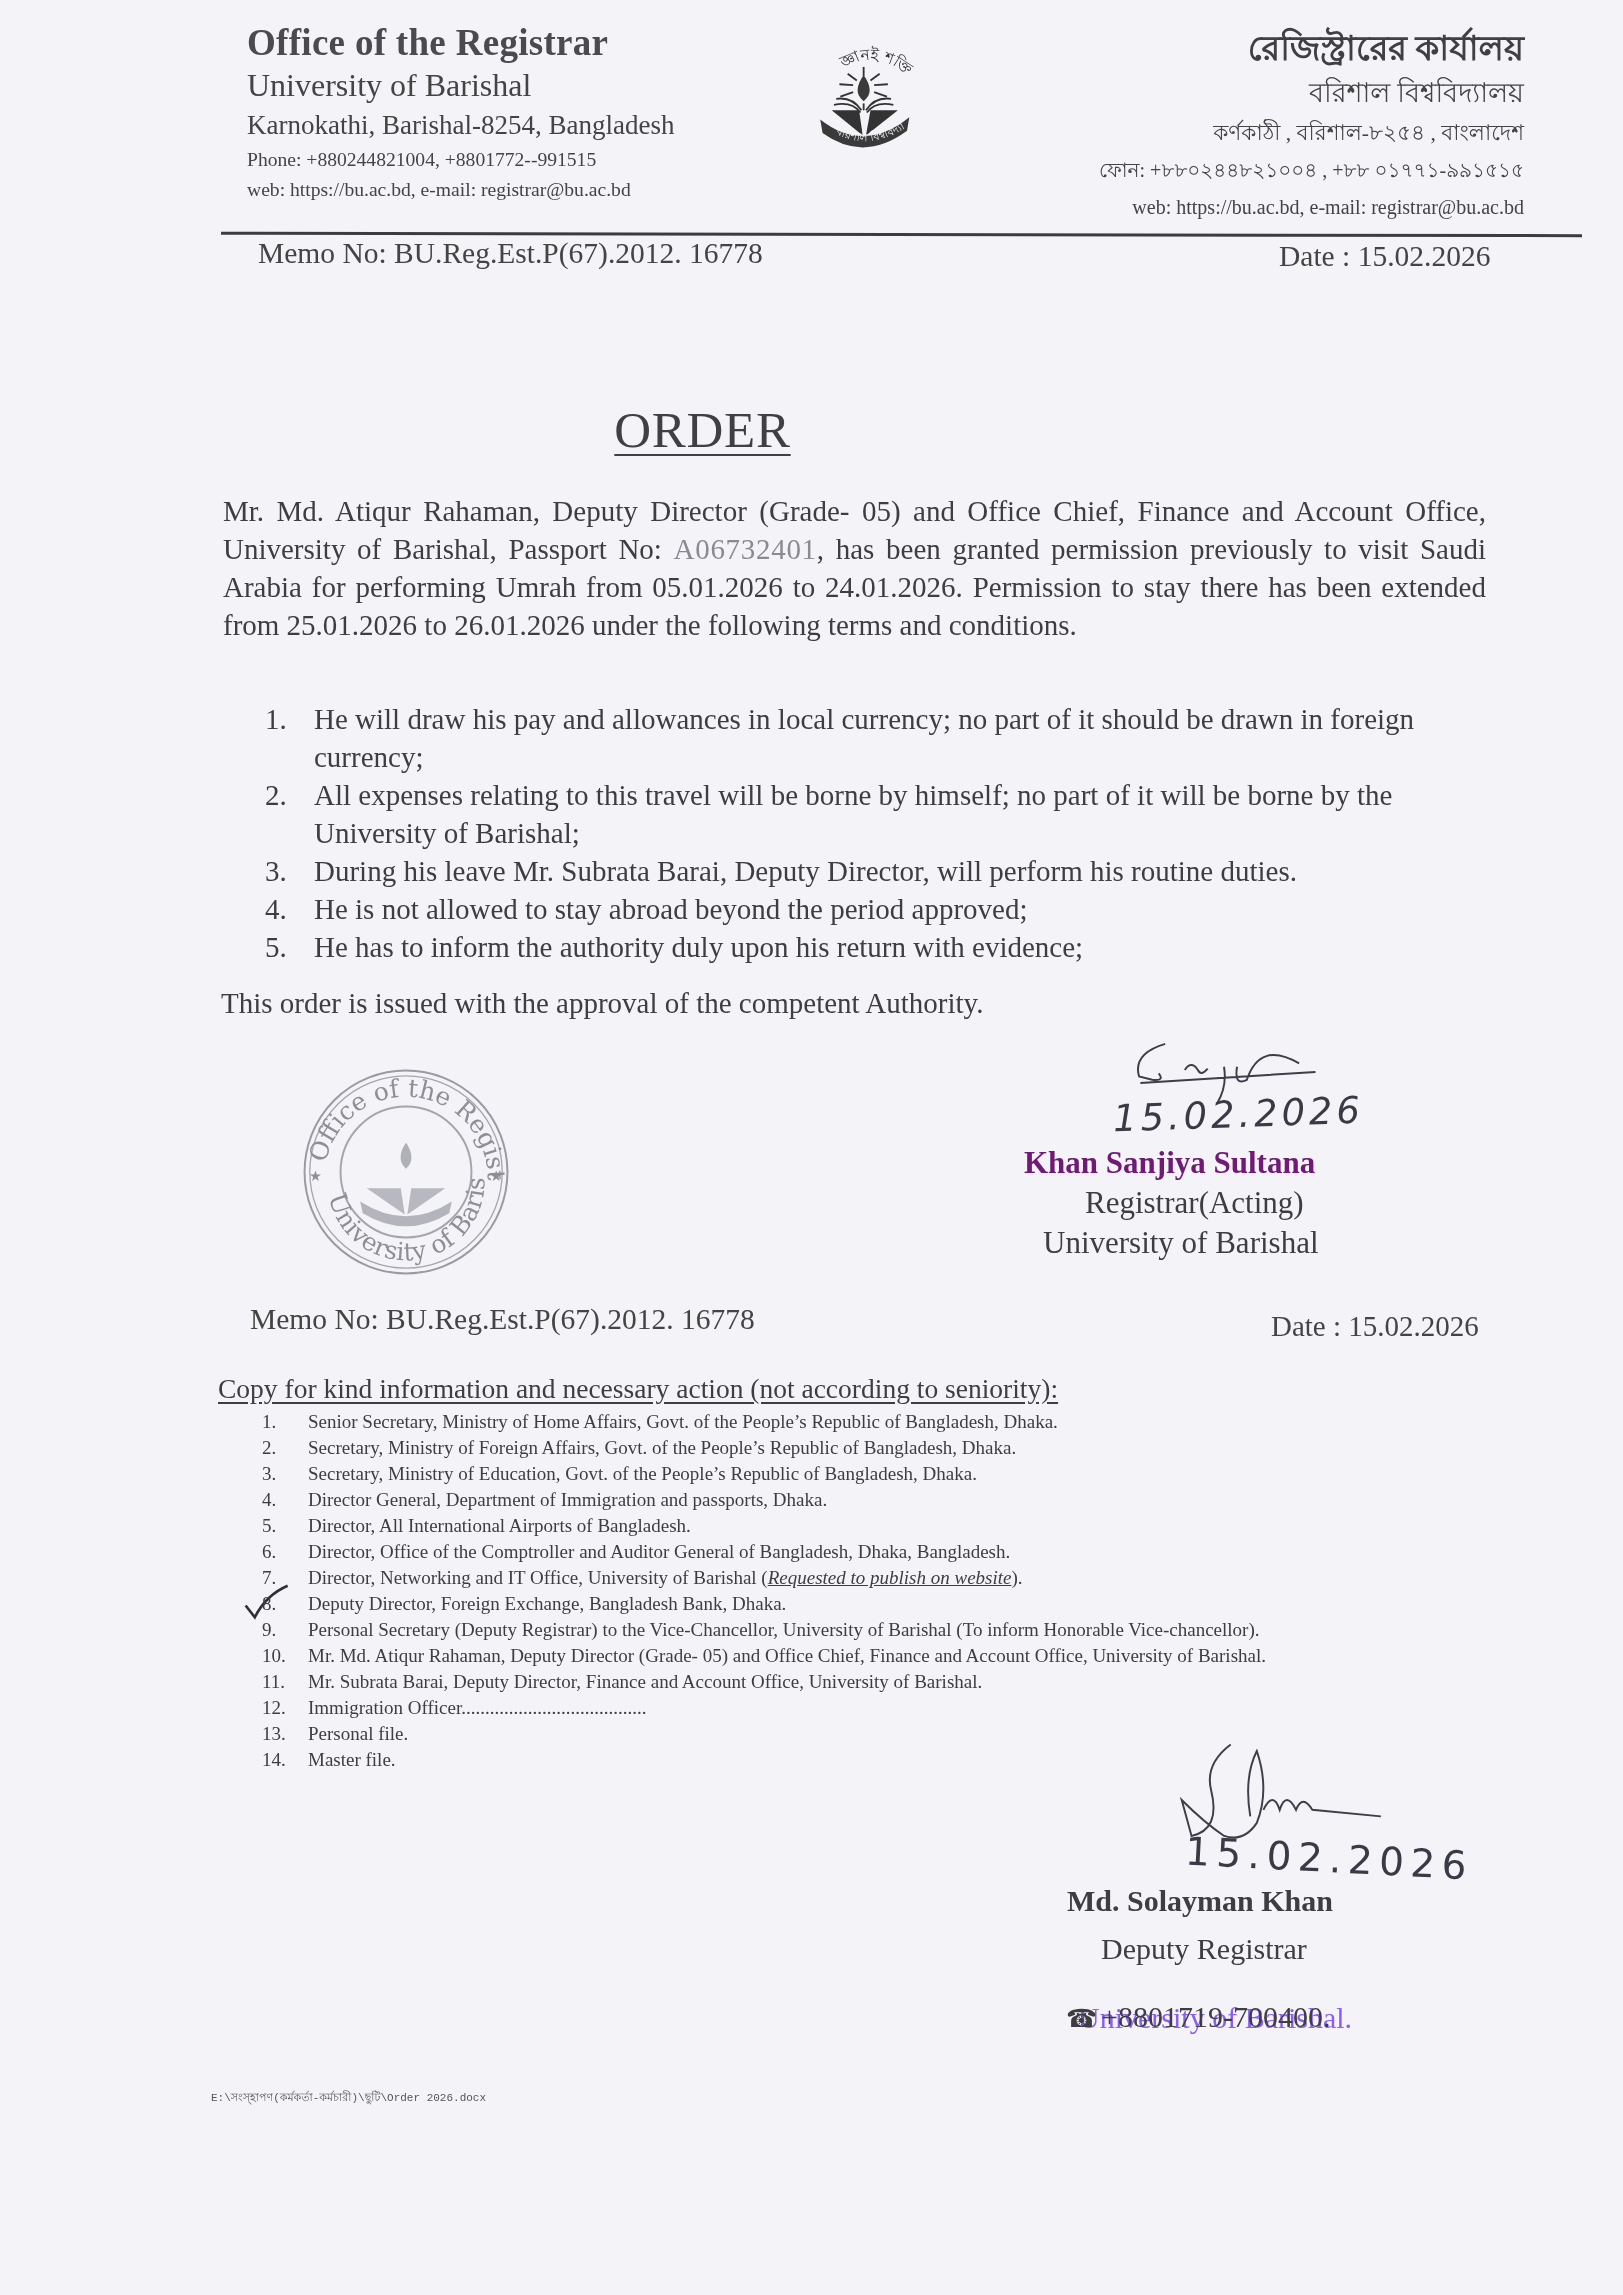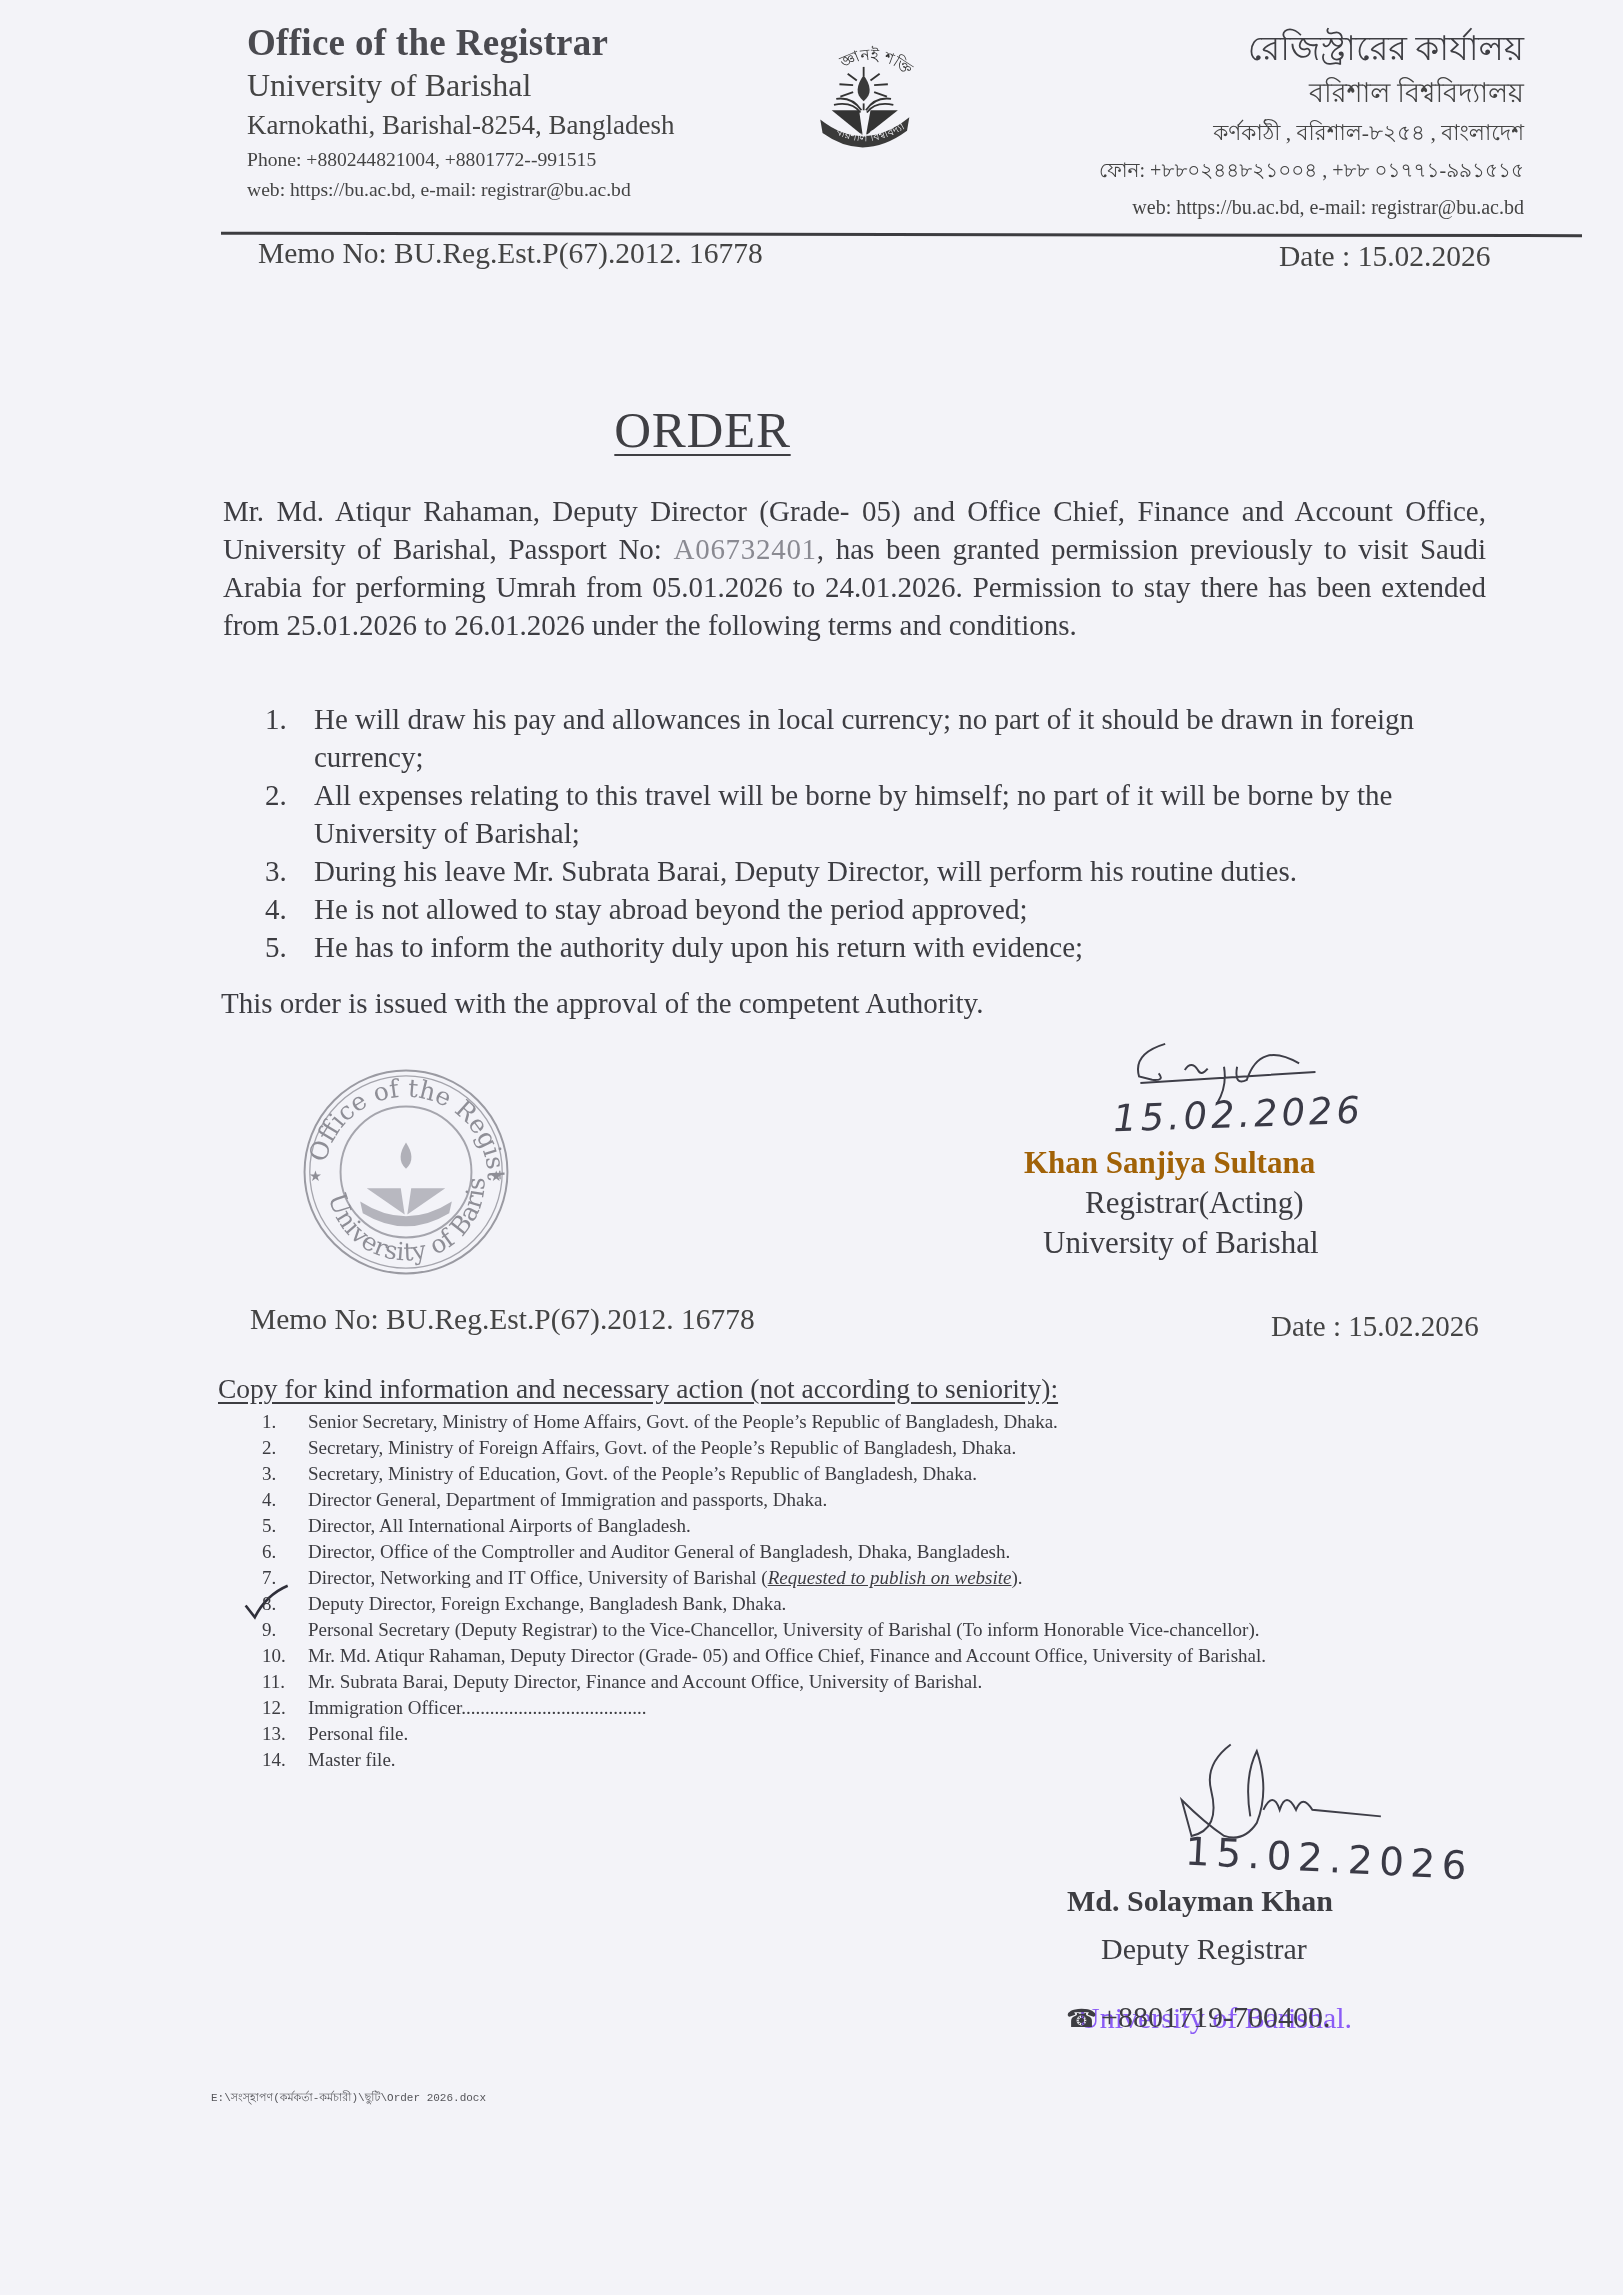--- a/index.html
+++ b/index.html
@@ -12,21 +12,21 @@
   .abs { position: absolute; }
 
   
   .lh-left { left: 247px; top: 19.6px; }
   .lh-title { font-size: 37px; font-weight: bold; color: #4a4a50; line-height: 45px; letter-spacing: 0.3px; }
   .lh-univ { font-size: 32px; line-height: 41px; color: #444; }
   .lh-addr { font-size: 27px; line-height: 39px; color: #444; }
   .lh-small { font-size: 19.6px; line-height: 30px; color: #444; }
 
   .lh-right { right: 99px; top: 25px; text-align: right; }
-  .lh-bn-title { font-size: 34px; line-height: 48px; color: #3f3f44; }
+  .lh-bn-title { font-size: 34px; line-height: 48px; color: #3f3f44; font-weight: bold; }
   .lh-bn-univ { font-size: 27px; line-height: 41px; color: #444; }
   .lh-bn-addr { font-size: 21.6px; line-height: 38px; color: #444; }
   .lh-bn-phone { font-size: 20px; line-height: 37px; color: #444; }
   .lh-bn-web { font-size: 20px; line-height: 37px; color: #444; }
 
   .logo { left: 802px; top: 36px; width: 137px; height: 144px; }
 
   .header-rule { left: 221px; top: 233px; width: 1361px; height: 2.6px; background: #3c3c40; transform: rotate(0.1deg); }
 
   .memo { font-size: 29.5px; color: #444; margin-left: 32px; }
@@ -44,21 +44,21 @@
   .terms .num { position: absolute; left: 0; top: 0; }
 
   .approval { left: 221px; top: 987px; font-size: 29px; color: #3d3d42; }
 
   
   .seal { left: 288px; top: 1064px; width: 236px; height: 216px; }
 
   
   .sig1 { left: 1126px; top: 1034px; width: 196px; height: 72px; }
   .sig1-date { left: 1113px; top: 1093px; font-family: "DejaVu Sans", sans-serif; font-size: 37px; color: #3a3a46; font-style: italic; letter-spacing: 3.9px; transform: rotate(-2deg); }
-  .sig1-name { left: 1024px; top: 1145px; font-size: 31px; font-weight: bold; color: #a16207; }
+  .sig1-name { left: 1024px; top: 1145px; font-size: 31px; font-weight: bold; color: #701a75; }
   .sig1-title { left: 1085px; top: 1185px; font-size: 31px; color: #3d3d42; }
   .sig1-org { left: 1043px; top: 1225px; font-size: 31px; color: #3d3d42; }
 
   .memo2 { left: 218px; top: 1303px; }
   .date2 { left: 1239px; top: 1310px; font-size: 29px; }
 
   .copy-heading { left: 218px; top: 1373px; font-size: 27.5px; color: #3d3d42; text-decoration: underline; text-underline-offset: 3.9px; }
 
   .copy-list { left: 236px; top: 1409px; width: 1283px; margin: 0; padding: 0; list-style: none; font-size: 19px; line-height: 26px; color: #3d3d42; }
   .copy-list li { position: relative; padding-left: 72px; }

